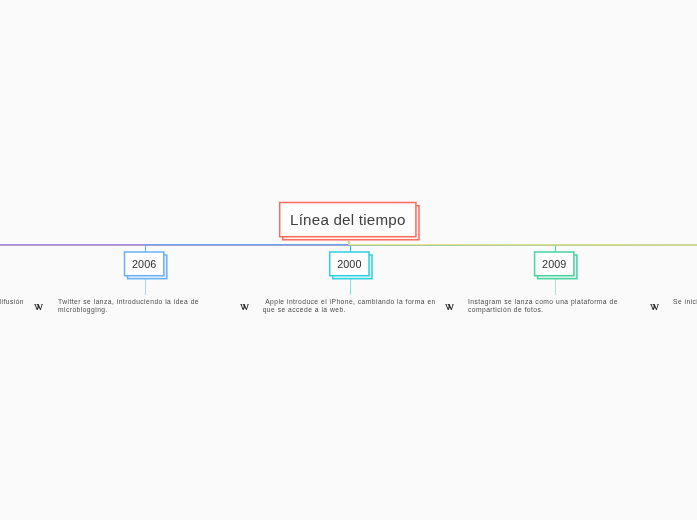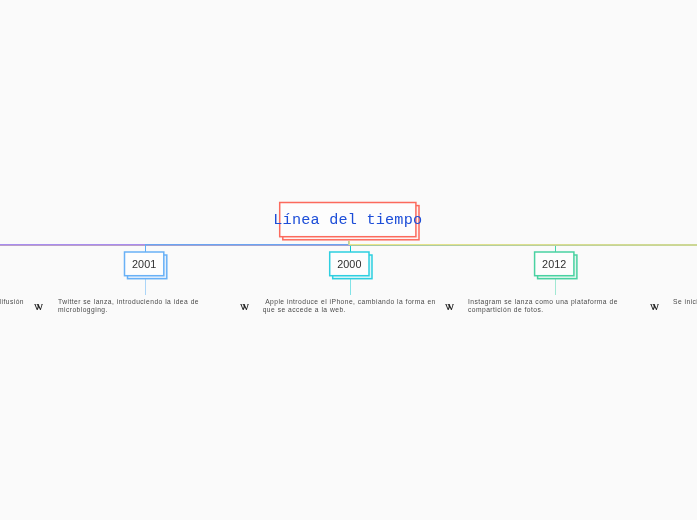--- a/index.html
+++ b/index.html
@@ -4,21 +4,21 @@
 <title>Linea del tiempo</title>
 <style>
   html,body{margin:0;padding:0;}
   body{width:697px;height:520px;overflow:hidden;background:#fafafa;
        font-family:"Liberation Sans",sans-serif;
        -webkit-font-smoothing:antialiased;}
   #canvas{position:absolute;left:0;top:0;width:697px;height:520px;}
   svg.layer{position:absolute;left:0;top:0;width:697px;height:520px;overflow:visible;}
 
   .lbl{position:absolute;white-space:nowrap;}
-  #rootlabel{font-size:15.2px;color:#1d4ed8;letter-spacing:0.2px;font-family:Liberation Mono, monospace;}
+  #rootlabel{font-size:15.2px;color:#404040;letter-spacing:0.2px;}
   .yearlabel{font-size:10.8px;color:#2e2e2e;letter-spacing:0.1px;}
   .note{position:absolute;font-size:6.7px;color:#4a4a4a;line-height:8px;
         letter-spacing:0.45px;word-spacing:0.15px;}
   .wlogo{position:absolute;line-height:0;}
   .wlogo svg{display:block;}
 </style>
 </head>
 <body>
 
 <div id="canvas">
@@ -70,23 +70,23 @@
         <rect x="329.7" y="252" width="39.3" height="23.7" fill="#fdfdfd" stroke="#2ecfe0" stroke-width="1.5"></rect>
       </g>
       <g>
         <rect x="537.6" y="255" width="39.3" height="23.7" fill="#e0f6ed" stroke="#4ad2a2" stroke-width="1.5"></rect>
         <rect x="534.6" y="252" width="39.3" height="23.7" fill="#fdfdfd" stroke="#4ad2a2" stroke-width="1.5"></rect>
       </g>
     </svg>
 
   <div id="labels">
       <div class="lbl" id="rootlabel" style="left: 279.7px; top: 202.5px; width: 136.2px; height: 34.2px; display: flex; align-items: center; justify-content: center;">Línea del tiempo</div>
-      <div class="lbl yearlabel" style="left: 124.5px; top: 252px; width: 39.3px; height: 23.7px; display: flex; align-items: center; justify-content: center;">2001</div>
+      <div class="lbl yearlabel" style="left: 124.5px; top: 252px; width: 39.3px; height: 23.7px; display: flex; align-items: center; justify-content: center;">2006</div>
       <div class="lbl yearlabel" style="left: 329.7px; top: 252px; width: 39.3px; height: 23.7px; display: flex; align-items: center; justify-content: center;">2000</div>
-      <div class="lbl yearlabel" style="left: 534.6px; top: 252px; width: 39.3px; height: 23.7px; display: flex; align-items: center; justify-content: center;">2012</div>
+      <div class="lbl yearlabel" style="left: 534.6px; top: 252px; width: 39.3px; height: 23.7px; display: flex; align-items: center; justify-content: center;">2009</div>
     </div>
   <div id="notesLayer">
       <div class="note" style="left: -146px; top: 298.2px; width: 170px; text-align: right;">a difusión</div>
       <div class="wlogo" style="left: 33.3px; top: 303.9px;">
         <svg viewBox="0 0 76 60" preserveAspectRatio="none" width="10.4" height="6.6">
           <path d="M0 0 h23 v2.5 h-5 L30 40 L34.5 24 L30.5 5.5 Q30 2.5 28 2.5 H23 V0 h22 v2.5 h-4 L55 40 L63.5 2.5 H58 V0 h15 v2.5 h-3 L55.5 60 H53.5 L42.5 30.5 L31.5 60 H29.5 L10.5 2.5 H8 V0 Z" fill="#222"></path>
         </svg>
       </div>
       <div class="note" style="left: 58px; top: 298.2px; width: 146px;">Twitter se lanza, introduciendo la idea de microblogging.</div>
       <div class="wlogo" style="left: 238.9px; top: 303.9px;">

